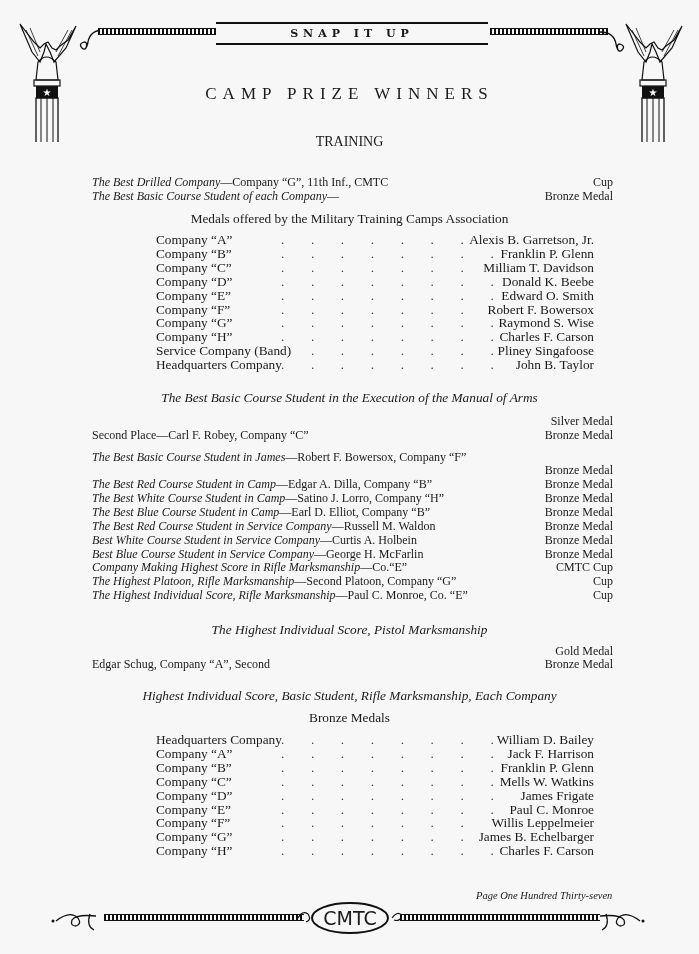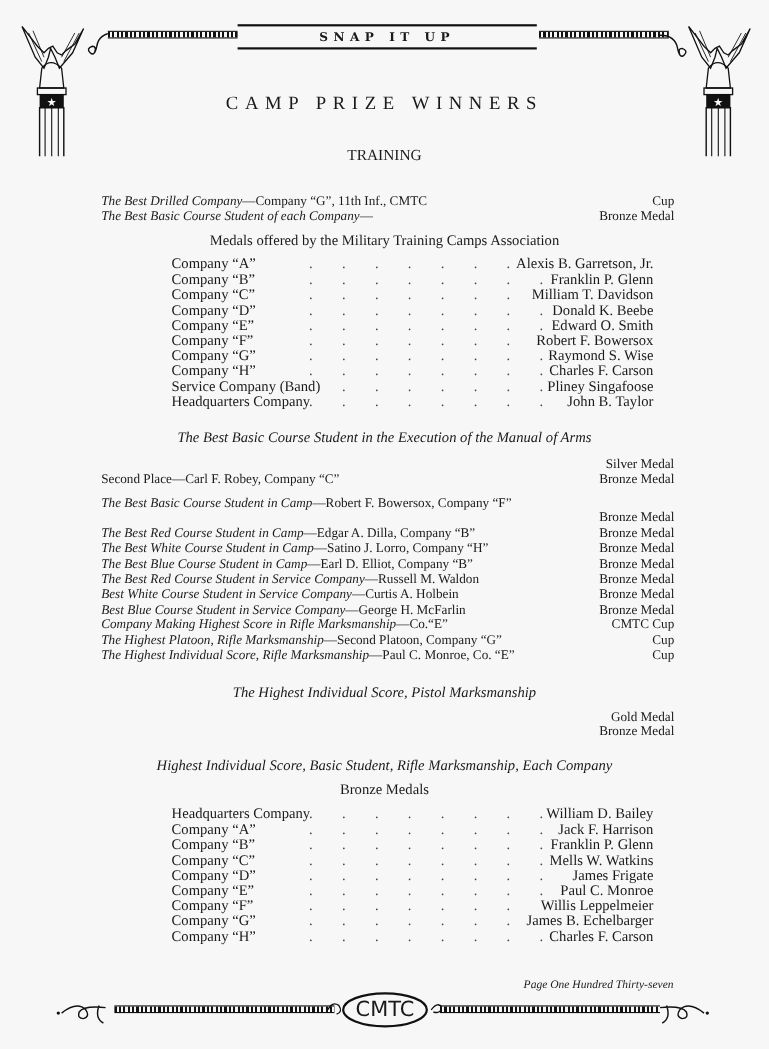--- a/index.html
+++ b/index.html
@@ -95,21 +95,21 @@
 <div class="center it" style="top:390px;font-size:13.3px;">The Best Basic Course Student in the Execution of the Manual of Arms</div>
 <div class="row" style="top:414px;">
   <span class="r">Silver Medal</span>
 </div>
 <div class="row" style="top:428px;">
   <span>Second Place—Carl F. Robey, Company “C”</span>
   <span class="r">Bronze Medal</span>
 </div>
 
 <div class="row" style="top:450px;">
-  <span class="it">The Best Basic Course Student in Camp</span><span>—Robert F. Bowersox, Company “F”</span>
+  <span class="it">The Best Basic Course Student in James</span><span>—Robert F. Bowersox, Company “F”</span>
 </div>
 <div class="row" style="top:463px;">
   <span class="r">Bronze Medal</span>
 </div>
 <div id="camp-list">
     <div class="row" style="top: 477px;"><span class="it">The Best Red Course Student in Camp</span><span>—Edgar A. Dilla, Company “B”</span><span class="r" style="width:86px;text-align:right;">Bronze Medal</span></div>
     <div class="row" style="top: 490.9px;"><span class="it">The Best White Course Student in Camp</span><span>—Satino J. Lorro, Company “H”</span><span class="r" style="width:86px;text-align:right;">Bronze Medal</span></div>
     <div class="row" style="top: 504.8px;"><span class="it">The Best Blue Course Student in Camp</span><span>—Earl D. Elliot, Company “B”</span><span class="r" style="width:86px;text-align:right;">Bronze Medal</span></div>
     <div class="row" style="top: 518.7px;"><span class="it">The Best Red Course Student in Service Company</span><span>—Russell M. Waldon</span><span class="r" style="width:86px;text-align:right;">Bronze Medal</span></div>
     <div class="row" style="top: 532.6px;"><span class="it">Best White Course Student in Service Company</span><span>—Curtis A. Holbein</span><span class="r" style="width:86px;text-align:right;">Bronze Medal</span></div>
@@ -117,20 +117,21 @@
     <div class="row" style="top: 560.4px;"><span class="it">Company Making Highest Score in Rifle Marksmanship</span><span>—Co.“E”</span><span class="r" style="width:86px;text-align:right;">CMTC Cup</span></div>
     <div class="row" style="top: 574.3px;"><span class="it">The Highest Platoon, Rifle Marksmanship</span><span>—Second Platoon, Company “G”</span><span class="r" style="width:86px;text-align:right;">Cup</span></div>
     <div class="row" style="top: 588.2px;"><span class="it">The Highest Individual Score, Rifle Marksmanship</span><span>—Paul C. Monroe, Co. “E”</span><span class="r" style="width:86px;text-align:right;">Cup</span></div>
   </div>
 
 <div class="center it" style="top:622px;font-size:13.3px;">The Highest Individual Score, Pistol Marksmanship</div>
 <div class="row" style="top:644px;">
   <span class="r">Gold Medal</span>
 </div>
 <div class="row" style="top:657px;">
+  <span>Edgar Schug, Company “A”, Second</span>
   <span class="r">Bronze Medal</span>
 </div>
 
 <div class="center it" style="top:688px;font-size:13.3px;">Highest Individual Score, Basic Student, Rifle Marksmanship, Each Company</div>
 <div class="center" style="top:710px;font-size:13.3px;">Bronze Medals</div>
 <div id="rifle-list">
     <div class="lrow" style="top: 733px;"><span>Headquarters Company</span><span class="dots">.  .  .  .  .  .  .  .</span><span class="r">William D. Bailey</span></div>
     <div class="lrow" style="top: 746.9px;"><span>Company “A”</span><span class="dots">.  .  .  .  .  .  .  .</span><span class="r">Jack F. Harrison</span></div>
     <div class="lrow" style="top: 760.8px;"><span>Company “B”</span><span class="dots">.  .  .  .  .  .  .  .</span><span class="r">Franklin P. Glenn</span></div>
     <div class="lrow" style="top: 774.7px;"><span>Company “C”</span><span class="dots">.  .  .  .  .  .  .  .</span><span class="r">Mells W. Watkins</span></div>

